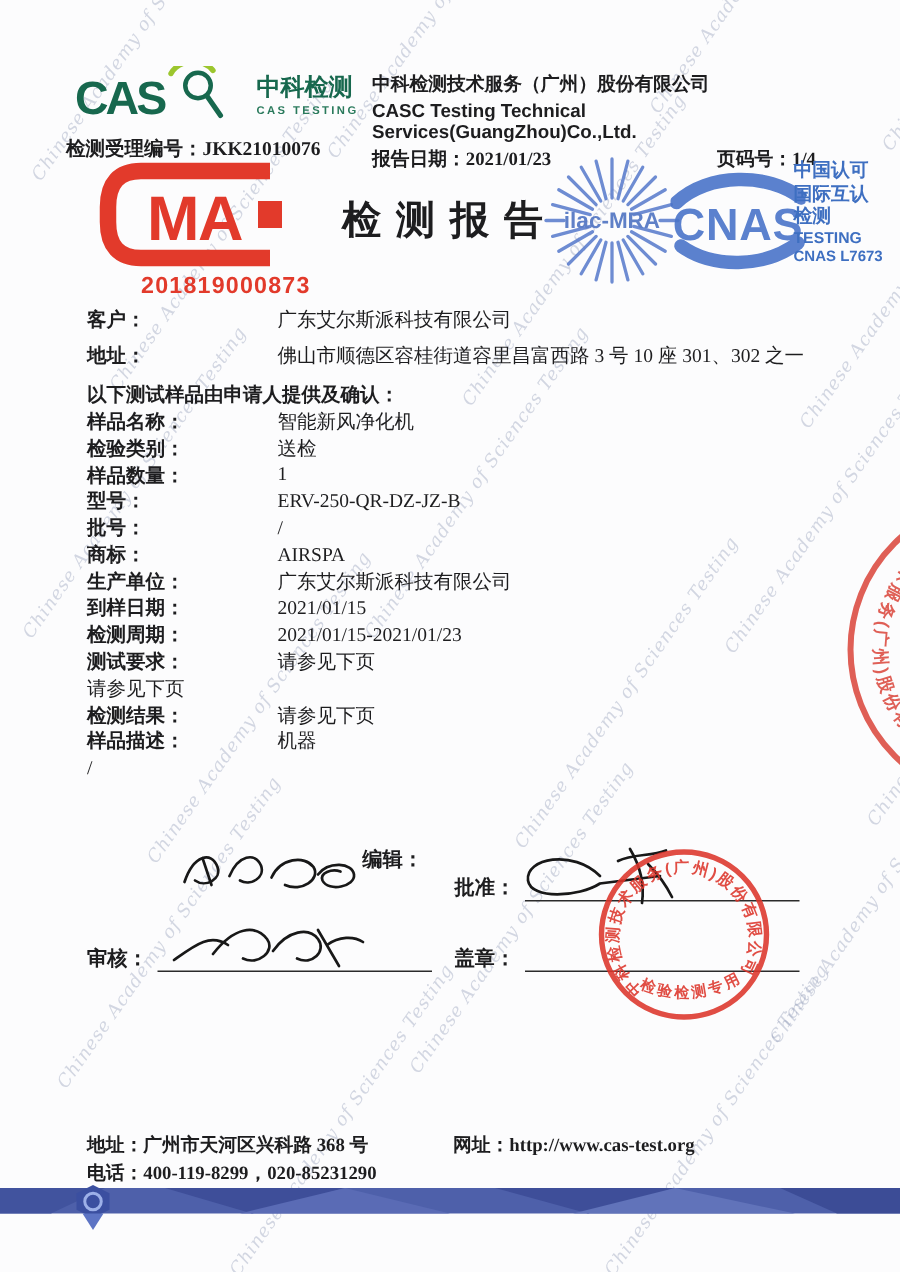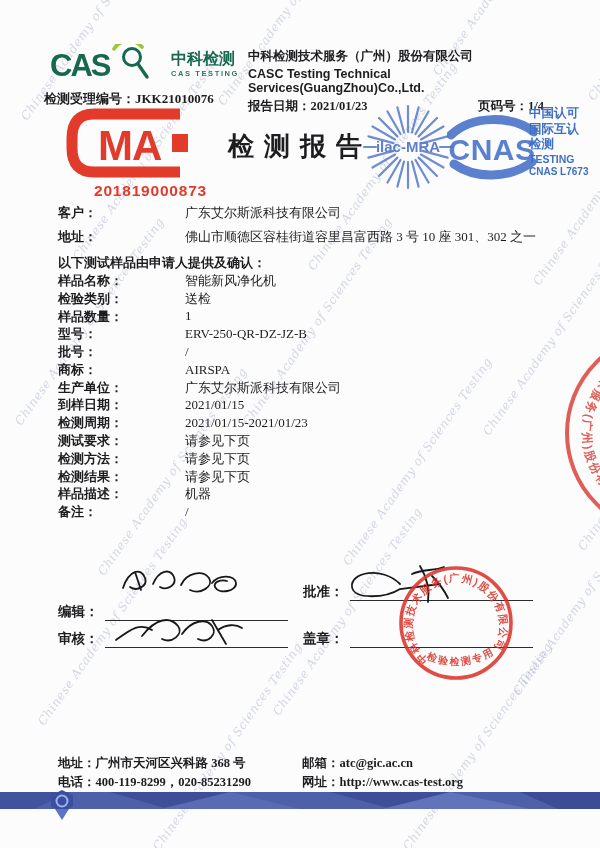--- a/index.html
+++ b/index.html
@@ -205,38 +205,36 @@
       </div>
     <div class="kv-row">
         <span class="k">检测周期：</span>
         <span class="v">2021/01/15-2021/01/23</span>
       </div>
     <div class="kv-row">
         <span class="k">测试要求：</span>
         <span class="v">请参见下页</span>
       </div>
     <div class="kv-row">
-        <span class="k">检测方法：</span>
         <span class="v">请参见下页</span>
       </div>
     <div class="kv-row">
         <span class="k">检测结果：</span>
         <span class="v">请参见下页</span>
       </div>
     <div class="kv-row">
         <span class="k">样品描述：</span>
         <span class="v">机器</span>
       </div>
     <div class="kv-row">
-        <span class="k">备注：</span>
         <span class="v">/</span>
       </div>
   </div>
 
-  <div class="sig-cell" style="left:58px;top:602px;width:230px;">
+  <div class="sig-cell" style="left:58px;top:564px;width:230px;flex-direction:column;">
     <span class="k">编辑：</span>
       <span class="line"></span>
   </div>
   <div class="sig-cell" style="left:303px;top:582px;width:230px;">
     <span class="k">批准：</span>
       <span class="line"></span>
   </div>
   <div class="sig-cell" style="left:58px;top:629px;width:230px;">
     <span class="k">审核：</span>
       <span class="line"></span>
@@ -292,21 +290,20 @@
     <text font-family="Liberation Sans, sans-serif" font-size="11.5" font-weight="bold" fill="#d8382d" letter-spacing="2">
       <textPath href="#edgeArc" startOffset="4">中科检测技术服务(广州)股份有限公司</textPath>
     </text>
   </svg>
 
   <div class="footer-col" style="left:58px;top:754px;">
     <div><span class="lbl">地址：</span><span>广州市天河区兴科路 368 号</span></div>
     <div><span class="lbl">电话：</span><span>400-119-8299，020-85231290</span></div>
   </div>
   <div class="footer-col" style="left:302px;top:754px;">
-    <div><span class="lbl">邮箱：</span><span>atc@gic.ac.cn</span></div>
     <div><span class="lbl">网址：</span><span>http://www.cas-test.org</span></div>
   </div>
 
   <svg class="footer-bar" width="600" height="34" viewBox="0 0 600 34">
     <rect x="0" y="2" width="600" height="17" fill="#4e60aa"></rect>
     <polygon points="110,2 230,2 168,19" fill="#3e4e99"></polygon>
     <polygon points="230,2 300,19 160,19" fill="#5a6bb5"></polygon>
     <polygon points="330,2 450,2 392,19" fill="#3e4e99"></polygon>
     <polygon points="450,2 530,19 382,19" fill="#6173ba"></polygon>
     <polygon points="520,2 600,2 600,19 558,19" fill="#3c4c96"></polygon>

